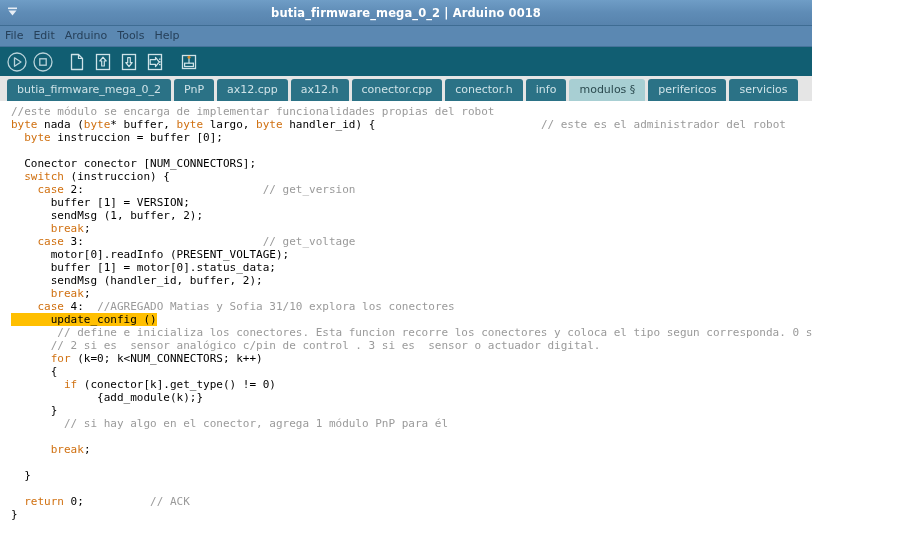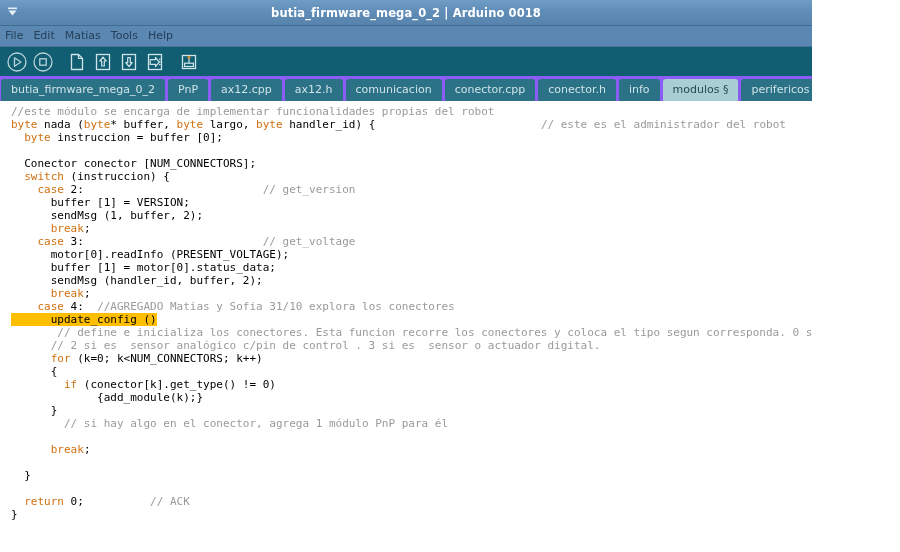--- a/index.html
+++ b/index.html
@@ -86,24 +86,24 @@
     justify-content: center;
     cursor: default;
   }
   .tool-btn.spacer-left { margin-left: 8px; }
   .tool-btn.spacer-upload { margin-left: 8px; }
   .tool-btn svg { display: block; }
 
   
   .tabbar {
     height: 27px;
-    background: #8b5cf6;
+    background: #e5e5e5;
     display: flex;
     align-items: flex-end;
-    padding-left: 1px;
+    padding-left: 7px;
     gap: 3px;
     border-bottom: 2px solid #ffffff;
     box-sizing: border-box;
   }
   .tab {
     height: 22px;
     line-height: 22px;
     padding: 0 10px;
     font-size: 11px;
     color: #cfe3e8;
@@ -156,21 +156,21 @@
         <rect x="2" y="2.5" width="9" height="1.6" fill="#e8eef5"></rect>
         <path d="M2.5 5.5 L10.5 5.5 L6.5 10.5 Z" fill="#e8eef5"></path>
       </svg>
     </div>
     <div class="titlebar-title">butia_firmware_mega_0_2 | Arduino 0018</div>
   </div>
 
   <div class="menubar">
     <div class="menu-item">File</div>
     <div class="menu-item">Edit</div>
-    <div class="menu-item">Matias</div>
+    <div class="menu-item">Arduino</div>
     <div class="menu-item">Tools</div>
     <div class="menu-item">Help</div>
   </div>
 
   <div class="toolbar">
 
     <div class="tool-btn">
       <span>
         <svg width="22" height="22" viewBox="0 0 22 22">
           <circle cx="11" cy="11" r="9" fill="none" stroke="#b9d3da" stroke-width="1.3"></circle>
@@ -238,21 +238,20 @@
       </span>
     </div>
 
   </div>
 
   <div class="tabbar">
     <div class="tab">butia_firmware_mega_0_2</div>
     <div class="tab">PnP</div>
     <div class="tab">ax12.cpp</div>
     <div class="tab">ax12.h</div>
-    <div class="tab">comunicacion</div>
     <div class="tab">conector.cpp</div>
     <div class="tab">conector.h</div>
     <div class="tab">info</div>
     <div class="tab active">modulos §</div>
     <div class="tab">perifericos</div>
     <div class="tab">servicios</div>
   </div>
 
   <div class="code-area" id="code-area">
       <div class="code-line"><span class="cm">//este módulo se encarga de implementar funcionalidades propias del robot</span></div>

